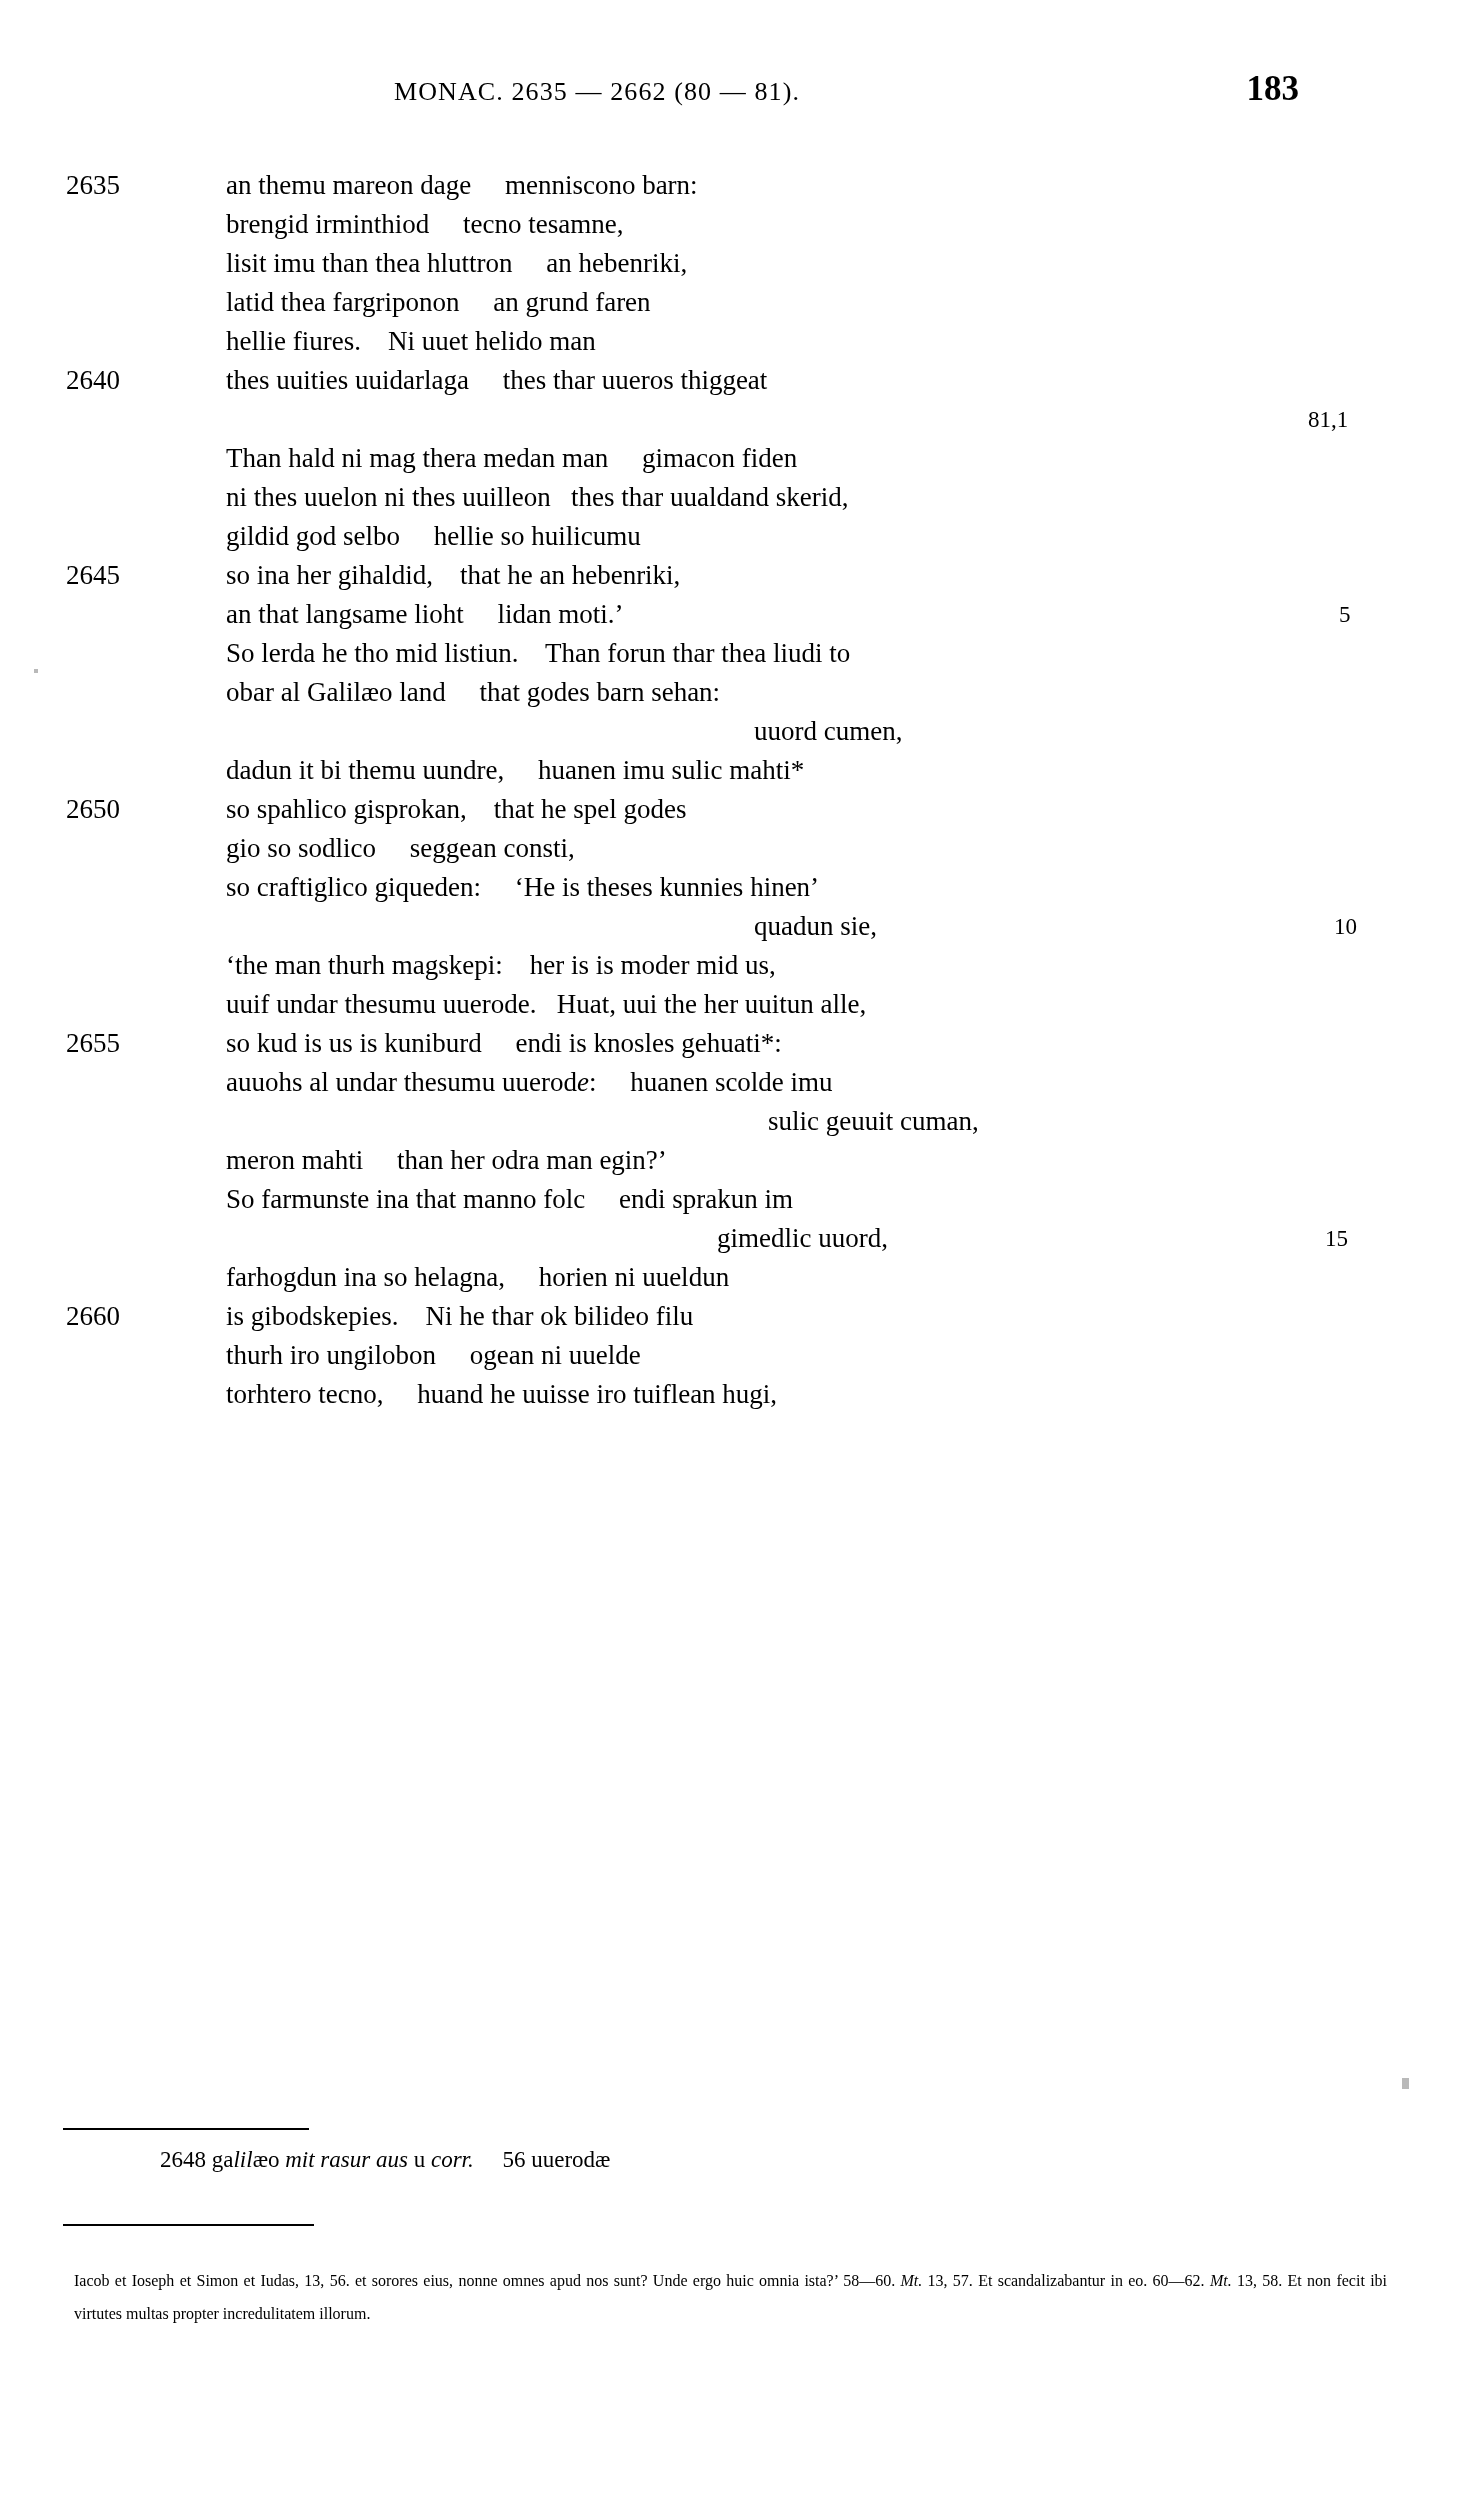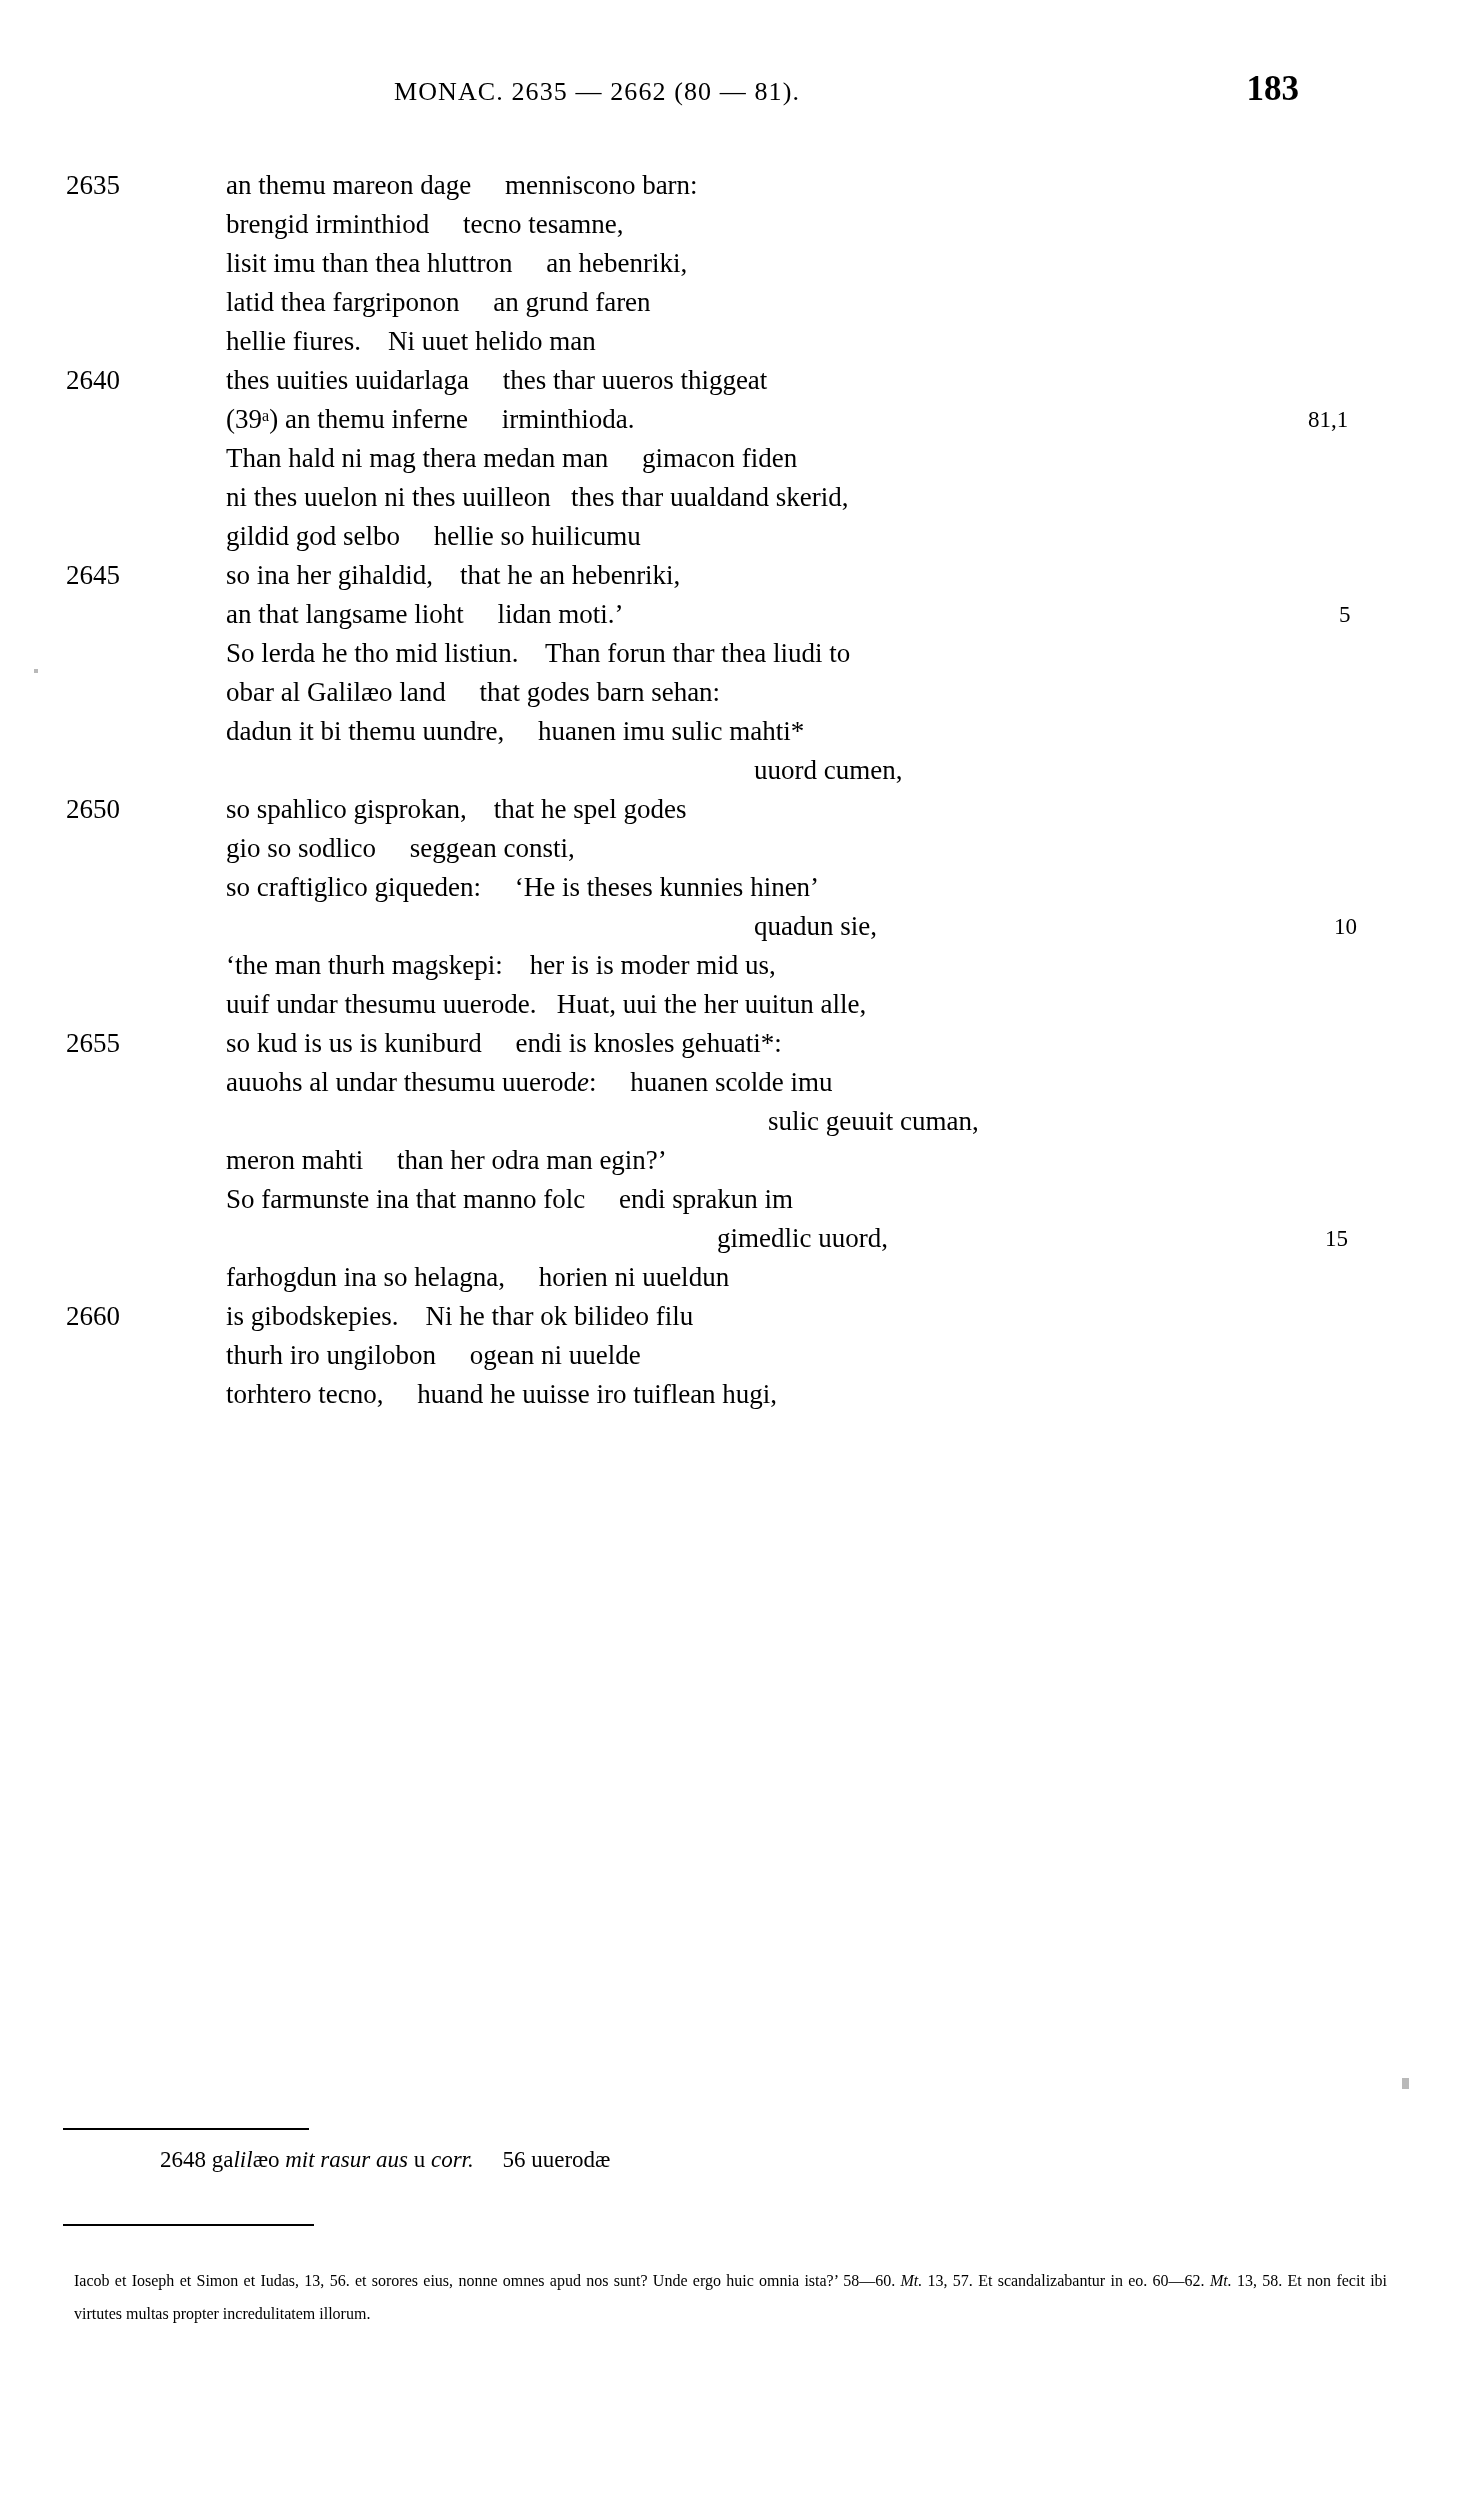--- a/index.html
+++ b/index.html
@@ -93,30 +93,30 @@
     <div class="runhead-folio">183</div>
   </div>
 
   <div class="verse" id="verse-body">
       <div class="vline"><span class="vnum">2635</span><span class="vtext ind-run">an themu mareon dage     menniscono barn:</span></div>
       <div class="vline"><span class="vtext ind-run">brengid irminthiod     tecno tesamne,</span></div>
       <div class="vline"><span class="vtext ind-run">lisit imu than thea hluttron     an hebenriki,</span></div>
       <div class="vline"><span class="vtext ind-run">latid thea fargriponon     an grund faren</span></div>
       <div class="vline"><span class="vtext ind-run">hellie fiures.    Ni uuet helido man</span></div>
       <div class="vline"><span class="vnum">2640</span><span class="vtext ind-run">thes uuities uuidarlaga     thes thar uueros thiggeat</span></div>
-      <div class="vline"><span class="vtext ind-run">(39ᵃ) an themu inferne     irminthioda.</span><span class="vmarg m81">81,1</span></div>
+      <div class="vline"><span class="vmarg m81">81,1</span></div>
       <div class="vline"><span class="vtext ind-run">Than hald ni mag thera medan man     gimacon fiden</span></div>
       <div class="vline"><span class="vtext ind-run">ni thes uuelon ni thes uuilleon   thes thar uualdand skerid,</span></div>
       <div class="vline"><span class="vtext ind-run">gildid god selbo     hellie so huilicumu</span></div>
       <div class="vline"><span class="vnum">2645</span><span class="vtext ind-run">so ina her gihaldid,    that he an hebenriki,</span></div>
       <div class="vline"><span class="vtext ind-run">an that langsame lioht     lidan moti.’</span><span class="vmarg m5">5</span></div>
       <div class="vline"><span class="vtext ind-run">So lerda he tho mid listiun.    Than forun thar thea liudi to</span></div>
       <div class="vline"><span class="vtext ind-run">obar al Galilæo land     that godes barn sehan:</span></div>
+      <div class="vline"><span class="vtext ind-deep">uuord cumen,</span></div>
       <div class="vline"><span class="vtext ind-run">dadun it bi themu uundre,     huanen imu sulic mahti*</span></div>
-      <div class="vline"><span class="vtext ind-deep">uuord cumen,</span></div>
       <div class="vline"><span class="vnum">2650</span><span class="vtext ind-run">so spahlico gisprokan,    that he spel godes</span></div>
       <div class="vline"><span class="vtext ind-run">gio so sodlico     seggean consti,</span></div>
       <div class="vline"><span class="vtext ind-run">so craftiglico giqueden:     ‘He is theses kunnies hinen’</span></div>
       <div class="vline"><span class="vtext ind-deep">quadun sie,</span><span class="vmarg m10">10</span></div>
       <div class="vline"><span class="vtext ind-run">‘the man thurh magskepi:    her is is moder mid us,</span></div>
       <div class="vline"><span class="vtext ind-run">uuif undar thesumu uuerode.   Huat, uui the her uuitun alle,</span></div>
       <div class="vline"><span class="vnum">2655</span><span class="vtext ind-run">so kud is us is kuniburd     endi is knosles gehuati*:</span></div>
       <div class="vline"><span class="vtext ind-run">auuohs al undar thesumu uuerod<i>e</i>:     huanen scolde imu</span></div>
       <div class="vline"><span class="vtext ind-deep3">sulic geuuit cuman,</span></div>
       <div class="vline"><span class="vtext ind-run">meron mahti     than her odra man egin?’</span></div>

